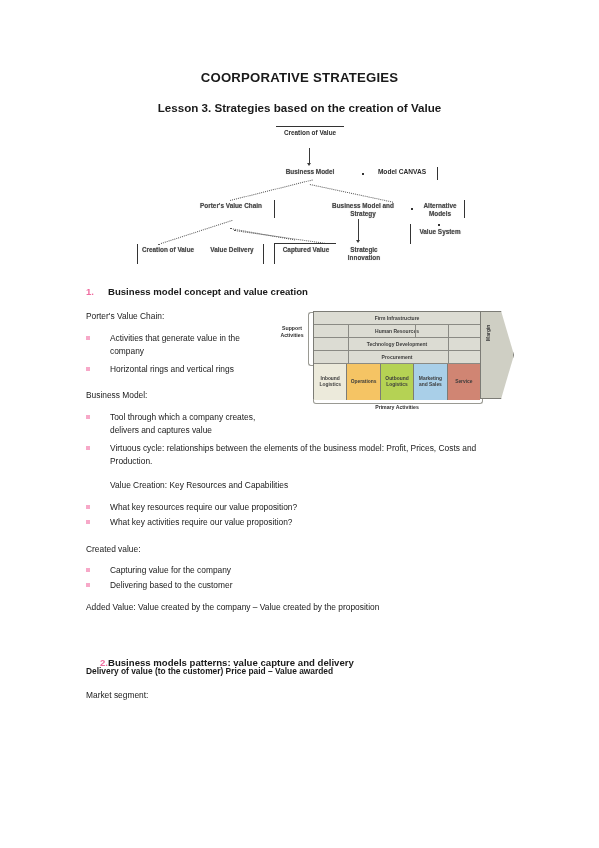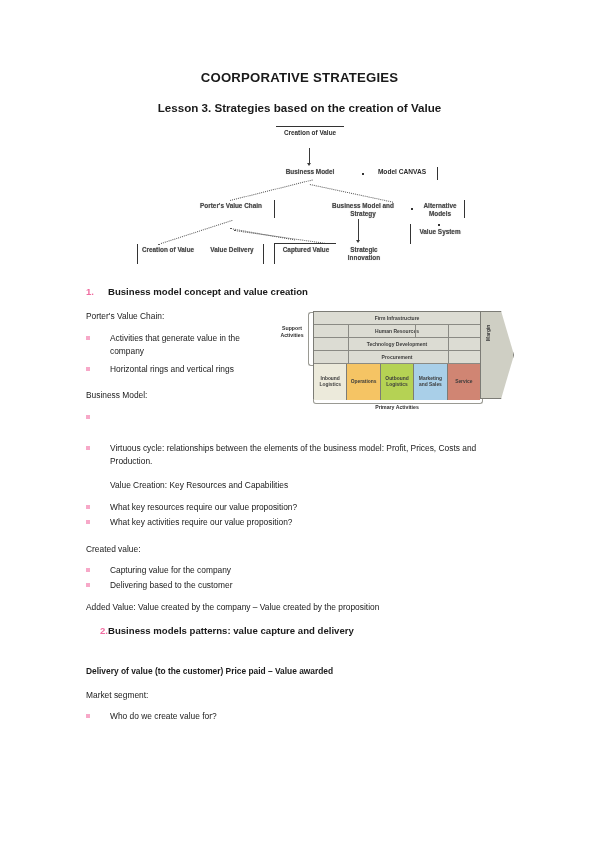--- a/index.html
+++ b/index.html
@@ -369,20 +369,21 @@
     </div>
 
     <div class="vc-prim-brace"></div>
     <div class="vc-prim-label">Primary Activities</div>
   </div>
 
   <div class="para" style="left:86px; top:389px;">Business Model:</div>
 
   <div class="bullet-row" style="left:86px; top:411px; width:190px;">
     <span class="bsq"></span>
+    <span class="btxt">Tool through which a company creates, delivers and captures value</span>
   </div>
   <div class="bullet-row" style="left:86px; top:442px; width:430px;">
     <span class="bsq"></span>
     <span class="btxt">Virtuous cycle: relationships between the elements of the business model: Profit, Prices, Costs and Production.</span>
   </div>
 
   <div class="para" style="left:86px; top:479px;margin-left:24px;">Value Creation: Key Resources and Capabilities</div>
 
   <div class="bullet-row" style="left:86px; top:501px; width:300px;">
     <span class="bsq"></span>
@@ -399,25 +400,21 @@
     <span class="bsq"></span>
     <span class="btxt">Capturing value for the company</span>
   </div>
   <div class="bullet-row" style="left:86px; top:579px; width:300px;">
     <span class="bsq"></span>
     <span class="btxt">Delivering based to the customer</span>
   </div>
 
   <div class="para" style="left:86px; top:601px;">Added Value: Value created by the company – Value created by the proposition</div>
 
-  <div class="sec-head" style="left:86px; top:625px;text-align:right;">
+  <div class="sec-head" style="left:86px; top:657px;text-align:right;">
     <span class="sec-num">2.</span><span>Business models patterns: value capture and delivery</span>
   </div>
 
   <div class="para bold" style="left:86px; top:665px;">Delivery of value (to the customer) Price paid – Value awarded</div>
   <div class="para" style="left:86px; top:689px;text-align:center;">Market segment:</div>
 
-  <div class="bullet-row" style="left:86px; top:710px; width:300px;">
-    <span class="bsq"></span>
-    <span class="btxt">Who do we create value for?</span>
-  </div>
 
 </div>
 
 </body></html>

